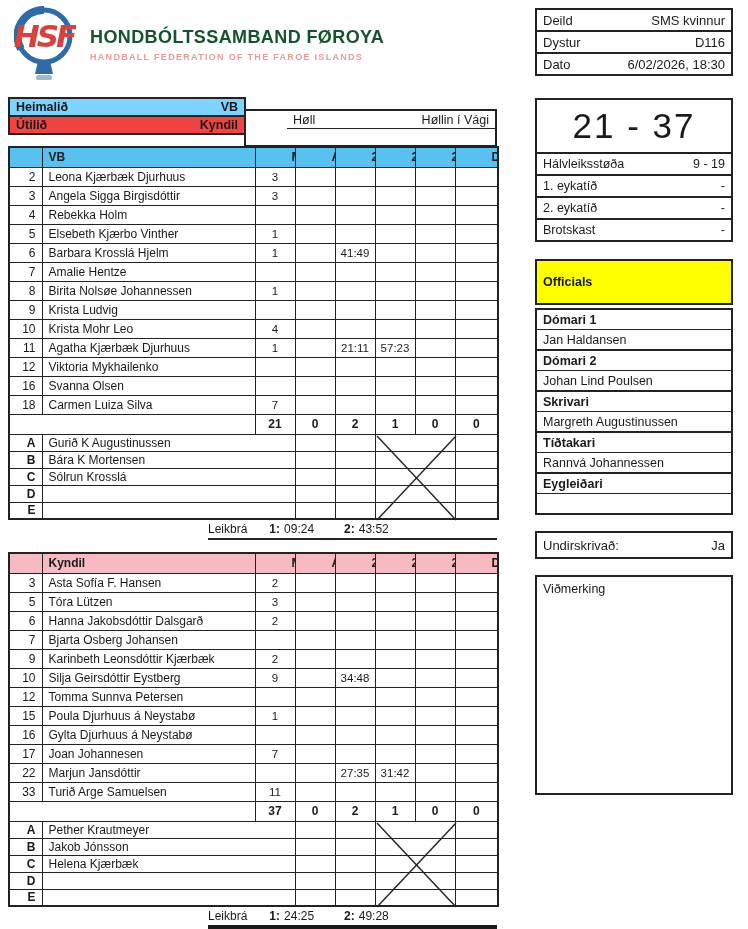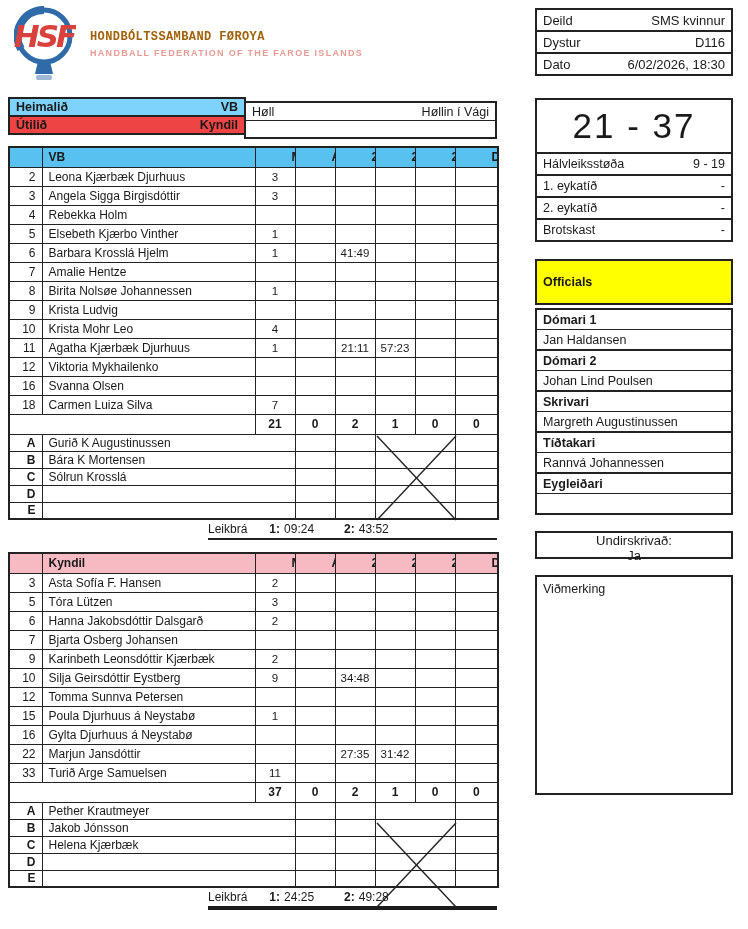--- a/index.html
+++ b/index.html
@@ -2,31 +2,31 @@
 <html><head>
 <meta charset="utf-8">
 <style>
   html,body{margin:0;padding:0;background:#fff;}
   .sheet{position:relative;width:748px;height:929px;background:#fff;
          font-family:"Liberation Sans",sans-serif;color:#1a1a1a;overflow:hidden;}
 
   
   .logo-block{position:absolute;left:14px;top:6px;display:flex;align-items:center;gap:14px;}
   .org-text{display:flex;flex-direction:column;}
-  .org-name{color:#a16207;font-weight:bold;font-size:12px;letter-spacing:.4px;font-family:Liberation Mono, monospace;}
+  .org-name{color:#14532d;font-weight:bold;font-size:18px;letter-spacing:.4px;}
   .org-sub{color:#e89a94;font-weight:bold;font-size:9px;letter-spacing:1.3px;margin-top:4px;}
 
   
   .left-col{position:absolute;left:8px;top:97px;width:489px;}
   .teams{position:relative;height:38px;}
   .tbox{position:absolute;box-sizing:border-box;border:2px solid #222;display:flex;
         justify-content:space-between;align-items:center;padding:0 6px;font-size:12.5px;}
   .box-home{left:0;top:0;width:238px;height:20px;background:#7dd3fc;font-weight:bold;}
   .box-away{left:0;top:18px;width:238px;height:20px;background:#ef4444;font-weight:bold;}
-  .box-hall{position:absolute;left:236px;top:4px;width:253px;height:38px;border:2px solid #222;box-sizing:border-box;}
+  .box-hall{position:absolute;left:236px;top:12px;width:253px;height:38px;border:2px solid #222;box-sizing:border-box;padding-left:41px;}
   .hall-row{height:17px;border-bottom:1px solid #222;display:flex;justify-content:space-between;
             align-items:center;padding:0 6px;font-size:12.5px;}
 
   .tablewrap{position:relative;margin-top:11px;}
   table{border-collapse:collapse;table-layout:fixed;width:489px;border:2px solid #222;}
   col.c-nr{width:33px;} col.c-name{width:213px;} col.c-m{width:40px;} col.c-a{width:40px;}
   col.c-p{width:40px;} col.c-d{width:43px;}
   th,td{border:1px solid #222;box-sizing:border-box;overflow:hidden;white-space:nowrap;
         font-size:12px;padding:0 4px;}
   th{height:20px;text-align:center;padding-left:36px;}
@@ -63,21 +63,21 @@
   .score-row{height:20px;border-top:2px solid #222;display:flex;justify-content:space-between;
              align-items:center;padding:0 6px;font-size:12.5px;}
   .officials-title{margin-top:17px;background:#ffff00;border:2px solid #222;height:18px;
                    font-weight:bold;font-size:12.5px;padding:12px 6px;display:flex;align-items:center;}
   .official-pair{border:2px solid #222;margin-top:-2px;}
   .official-pair:first-of-type{margin-top:3px;}
   .official-role{height:19px;padding:0 6px;font-weight:bold;font-size:12.5px;
                  display:flex;align-items:center;border-bottom:1px solid #222;}
   .official-name{height:19px;padding:0 6px;font-size:12.5px;display:flex;align-items:center;}
   .sign-box{margin-top:16px;border:2px solid #222;height:24px;display:flex;
-            justify-content:space-between;align-items:center;padding:0 6px;font-size:13px;flex-direction:column;}
+            justify-content:space-between;align-items:center;padding:0 6px;font-size:13px;}
   .remarks-box{margin-top:16px;border:2px solid #222;height:206px;padding:5px 6px;
                font-size:12.5px;box-sizing:content-box;}
 </style>
 </head>
 <body>
 
 <div class="sheet">
 
   <div class="logo-block">
     <svg width="62" height="76" viewBox="0 0 62 76">
@@ -437,20 +437,30 @@
           <td class="nr">16</td>
           <td class="name">Gylta Djurhuus á Neystabø</td>
           <td class="ctr"></td>
           <td class="ctr"></td>
           <td class="ctr"></td>
           <td class="ctr"></td>
           <td class="ctr"></td>
           <td class="ctr"></td>
         </tr>
             <tr class="player">
+          <td class="nr">17</td>
+          <td class="name">Joan Johannesen</td>
+          <td class="ctr">7</td>
+          <td class="ctr"></td>
+          <td class="ctr"></td>
+          <td class="ctr"></td>
+          <td class="ctr"></td>
+          <td class="ctr"></td>
+        </tr>
+            <tr class="player">
           <td class="nr">22</td>
           <td class="name">Marjun Jansdóttir</td>
           <td class="ctr"></td>
           <td class="ctr"></td>
           <td class="ctr">27:35</td>
           <td class="ctr">31:42</td>
           <td class="ctr"></td>
           <td class="ctr"></td>
         </tr>
             <tr class="player">

